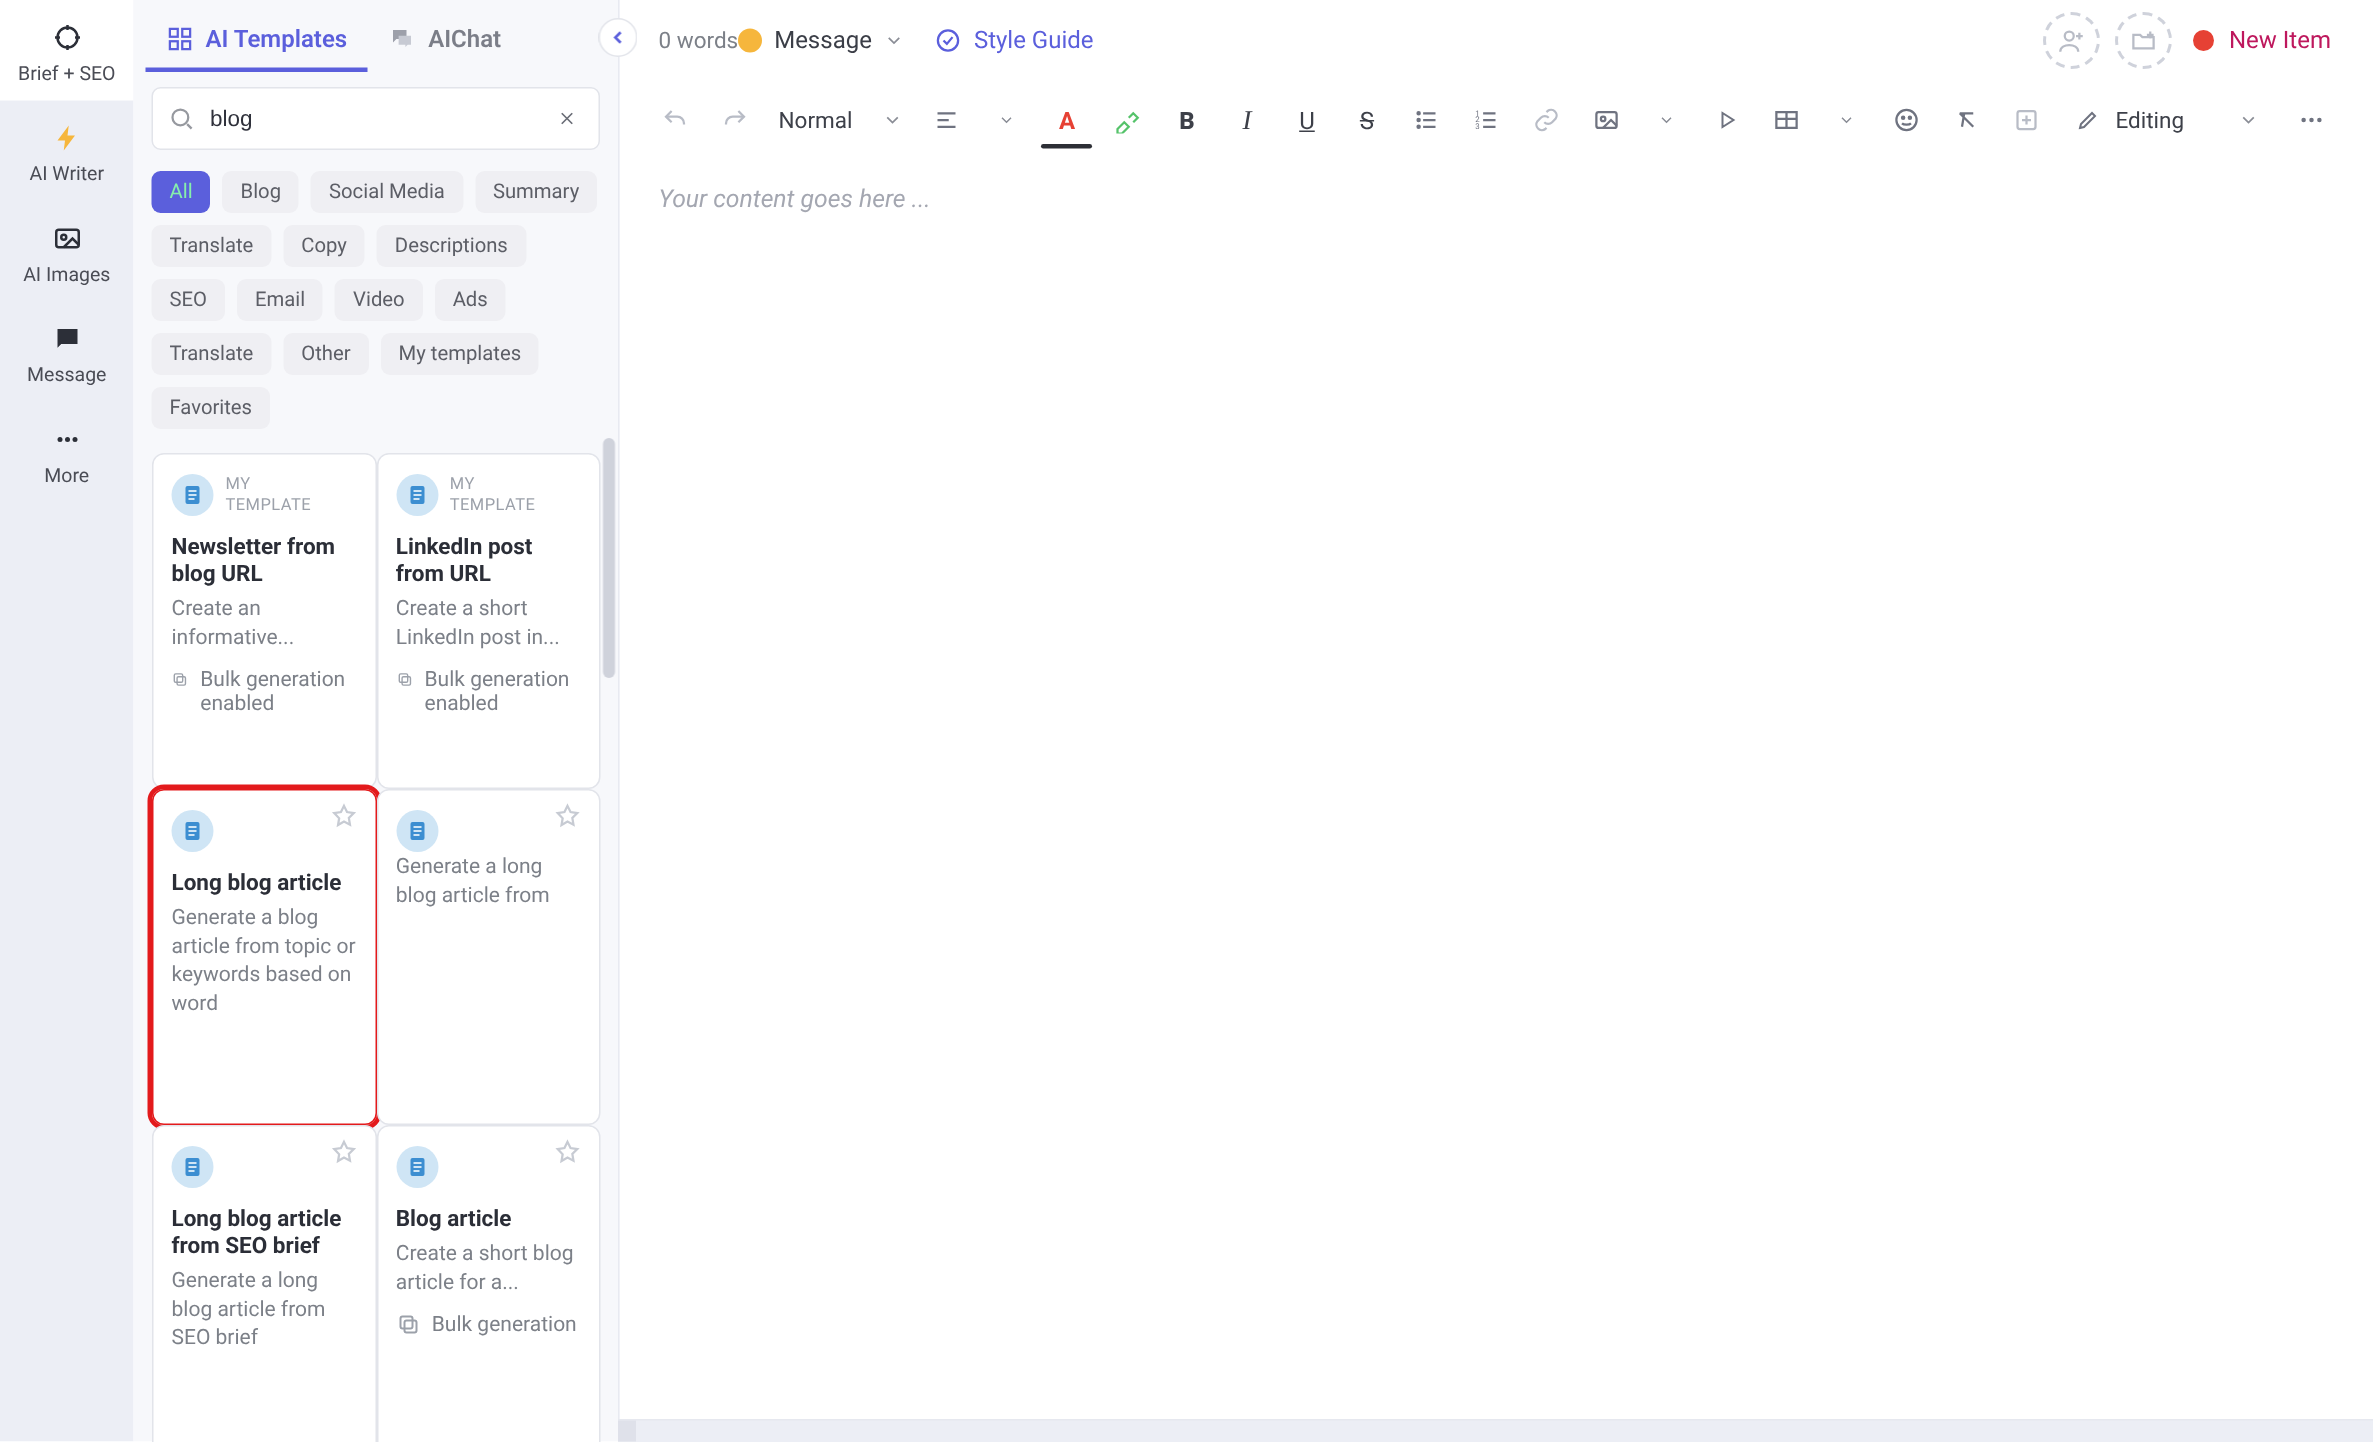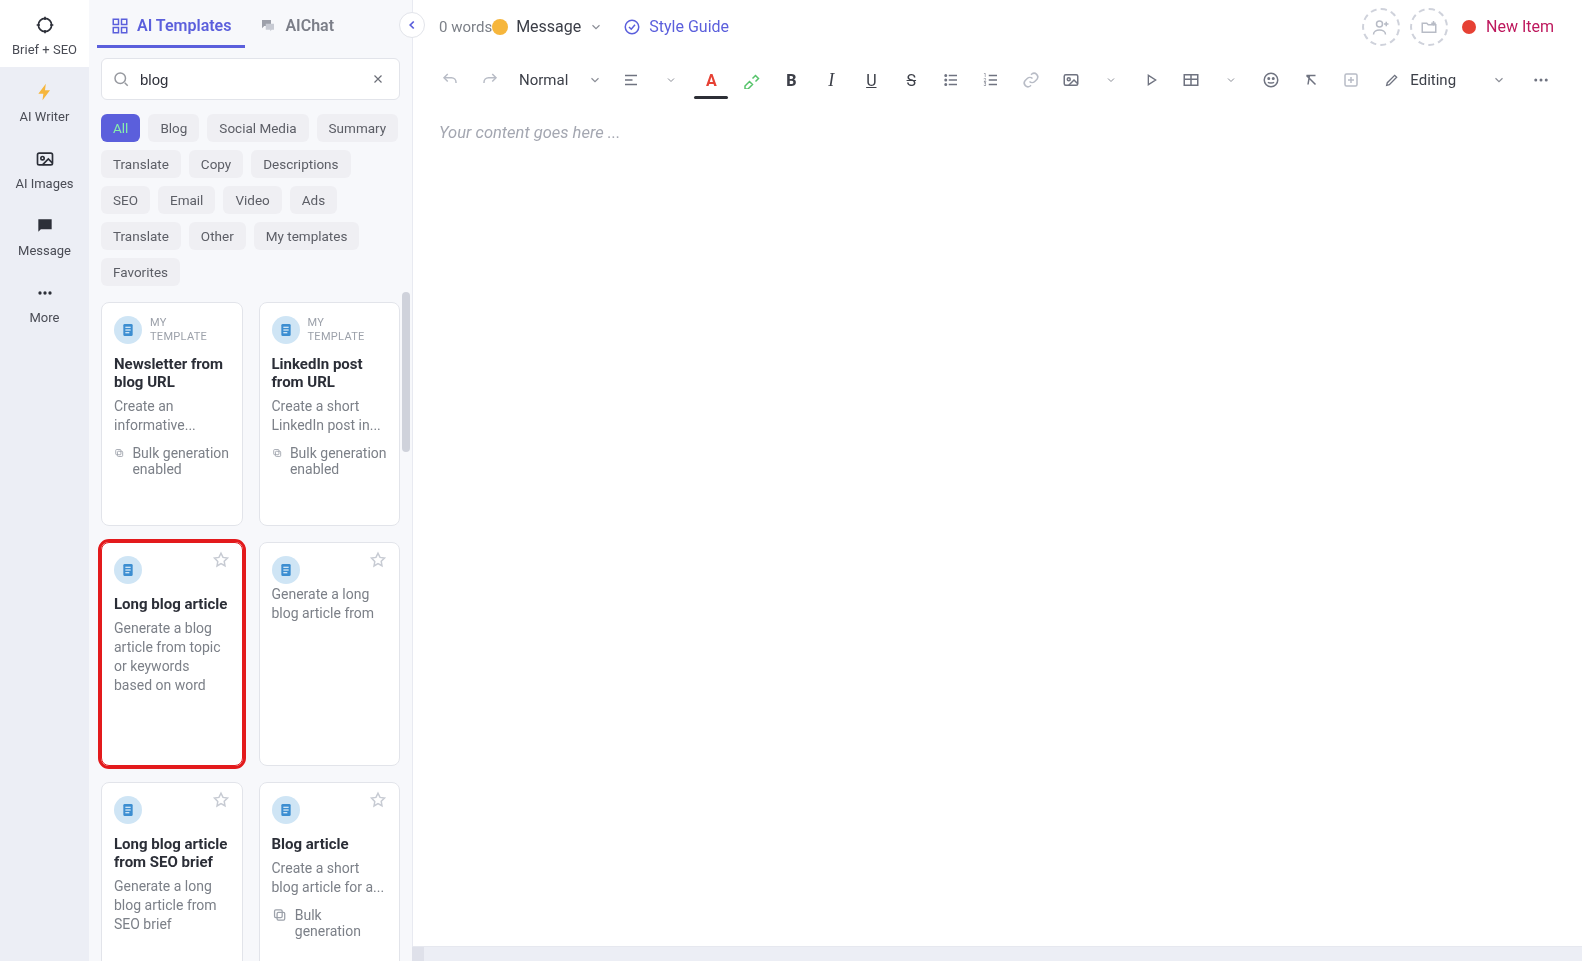--- a/index.html
+++ b/index.html
@@ -41,21 +41,21 @@
   .search-wrap{padding:10px 12px 6px;}
   .search{display:flex;align-items:center;background:#fff;border:1px solid var(--border);border-radius:6px;height:40px;padding:0 10px;}
   .search .s-icon{width:18px;height:18px;opacity:.7;margin-right:8px;}
   .search input{flex:1;border:none;outline:none;font-size:15px;color:#2f313b;background:transparent;}
   .search .clear{width:22px;height:22px;display:flex;align-items:center;justify-content:center;color:#6b6e77;cursor:pointer;border-radius:4px;}
   .chips{display:flex;flex-wrap:wrap;gap:8px;padding:8px 12px 6px;}
   .chip{background:var(--chip);color:var(--chip-text);border-radius:6px;padding:6px 12px;font-size:13.5px;cursor:pointer;}
   .chip.active{background:var(--accent-bg);color:#86efac;}
   
   .cards-wrap{position:relative;flex:1;overflow:hidden;}
-  .cards{display:grid;grid-template-columns:1fr 1fr;gap:16px;padding:10px 12px 20px;height:100%;overflow-y:auto;box-sizing:border-box;}
+  .cards{display:grid;grid-template-columns:1fr 1fr;gap:0;padding:10px 12px 20px;height:100%;overflow-y:auto;box-sizing:border-box;}
   .card{background:#fff;border:1px solid var(--border);border-radius:8px;padding:12px 12px 10px;position:relative;display:flex;flex-direction:column;min-height:200px;}
   .card.highlight{outline:3px solid #e31a1c;border-color:#e31a1c;}
   .card .row1{display:flex;align-items:center;gap:8px;min-height:30px;}
   .doc-icon{width:28px;height:28px;border-radius:50%;background:var(--icon-bg);display:flex;align-items:center;justify-content:center;}
   .tag{font-size:11px;letter-spacing:.3px;color:var(--muted2);line-height:1.25;}
   .star{position:absolute;top:8px;right:10px;width:20px;height:20px;color:#c7cbd3;}
   .card h4{margin:10px 0 6px;font-size:15px;font-weight:700;color:#2b2e37;}
   .card .desc{font-size:14px;color:var(--muted);line-height:1.35;}
   .card .bulk{display:flex;align-items:flex-start;gap:8px;color:var(--muted);font-size:14px;margin-top:10px;}
   

